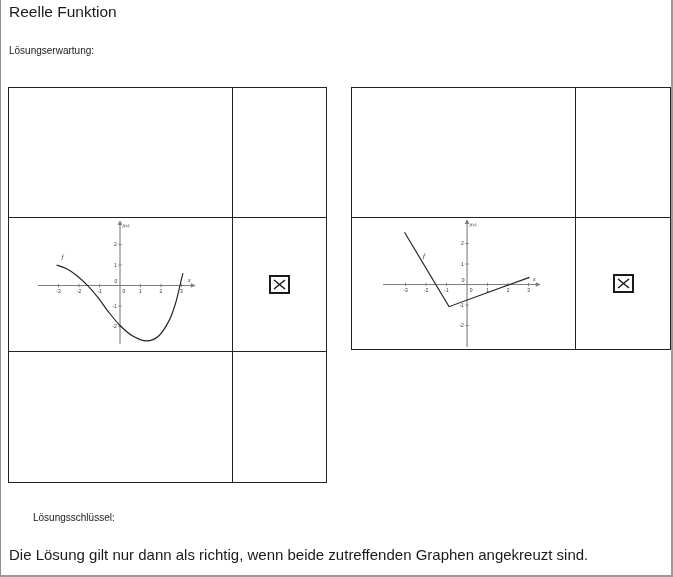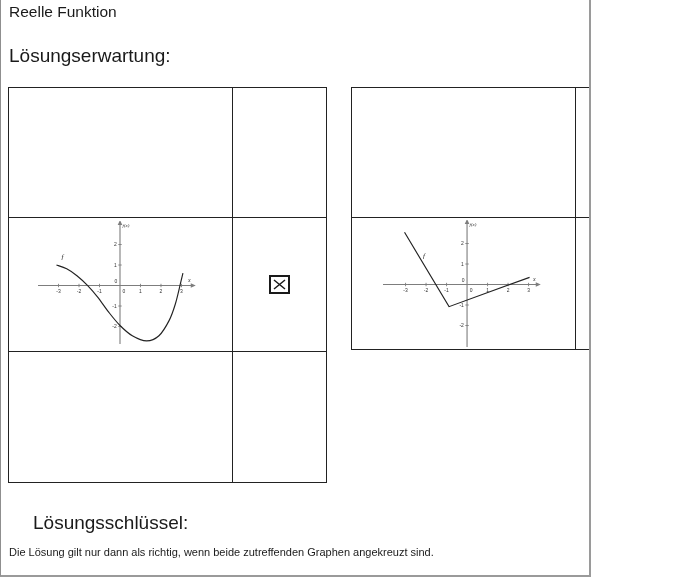--- a/index.html
+++ b/index.html
@@ -1,40 +1,40 @@
 <!DOCTYPE html>
 <html><head>
 <meta charset="utf-8">
 <style>
   * { margin: 0; padding: 0; box-sizing: border-box; }
   html, body { background: #ffffff; }
   body { font-family: "Liberation Sans", sans-serif; color: #1f1f1f; }
   .page {
     position: relative;
-    width: 591px;
+    width: 673px;
     height: 577px;
     background: #ffffff;
     border-left: 1px solid #8f8f8f;
     border-right: 2px solid #9a9a9a;
     border-bottom: 2px solid #9a9a9a;
     overflow: hidden;
   }
   .title {
     position: absolute; left: 8px; top: 3px;
     font-size: 15.5px; font-weight: 400; color: #1a1a1a;
   }
   .section-label {
     position: absolute; left: 8px;
-    font-size: 19px; color: #1a1a1a;
+    font-size: 10px; color: #1a1a1a;
   }
   .expect-label { top: 45px; }
   .key-label { top: 512px; margin-left: 24px; }
   .key-text {
     position: absolute; left: 8px; top: 546px;
-    font-size: 11px; color: #1a1a1a;
+    font-size: 15px; color: #1a1a1a;
   }
   .answer-table {
     position: absolute;
     display: grid;
     border: 1.4px solid #222222;
     background: #ffffff;
   }
   .table-left {
     left: 7px; top: 87px;
     grid-template-columns: 224px 93px;

